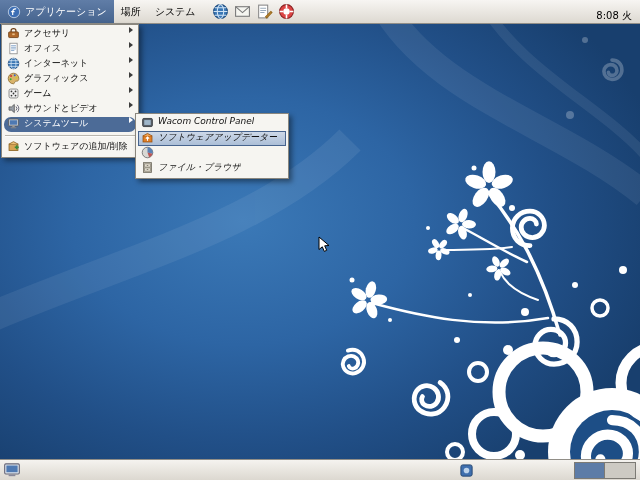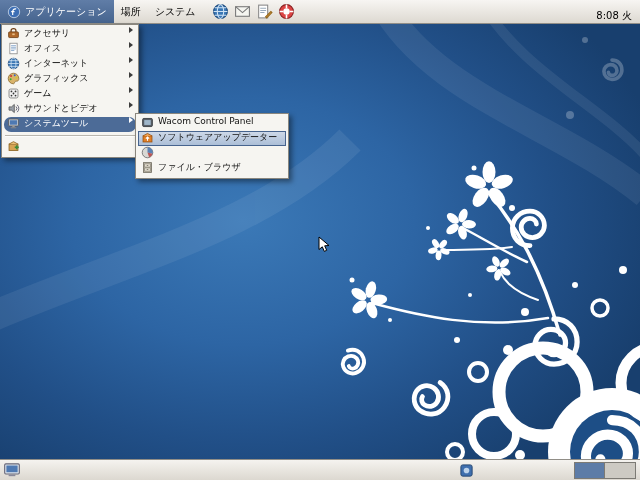--- a/index.html
+++ b/index.html
@@ -48,21 +48,21 @@
   .ws.inactive { background:#cdcac3; }
 
   
   .menu {
     position:absolute; z-index:20; box-sizing:border-box;
     background:#f6f5f1; border:1px solid #89867e;
     box-shadow:3px 3px 5px rgba(0,0,0,.40);
     padding:2px;
   }
   #apps-menu { left:1px; top:24px; width:138px; }
-  #submenu   { left:135px; top:113px; width:154px; }
+  #submenu   { left:135px; top:113px; width:154px;font-style:italic; }
   .menu-item {
     height:15px; display:flex; align-items:flex-start; gap:4px; padding:0 3px;
     font-size:9px; color:#111; white-space:nowrap; cursor:default;
   }
   .mi-icon { width:13px; height:13px; flex:none; display:flex; }
   .mi-icon svg { width:13px; height:13px; }
   .mi-label { overflow:hidden; }
   .mi-arrow {
     margin-left:auto; width:0; height:0; flex:none;
     border-left:4px solid #3c3c3c; border-top:3px solid transparent; border-bottom:3px solid transparent;
@@ -290,20 +290,21 @@
   <div class="menu-sep"></div>
   <div class="menu-item">
     <span class="mi-icon">
         <svg viewBox="0 0 16 16">
           <rect x="2.5" y="5" width="11" height="8" fill="#d6a353" stroke="#8a6222"></rect>
           <path d="M2.5 5 L8 2 L13.5 5" fill="#e8bd73" stroke="#8a6222"></path>
           <rect x="9.5" y="8" width="5" height="2" fill="#3a8a3a"></rect>
           <rect x="11" y="6.5" width="2" height="5" fill="#3a8a3a"></rect>
         </svg>
       </span>
+    <span class="mi-label">ソフトウェアの追加/削除</span>
   </div>
 </div>
 
 <div class="menu" id="submenu">
   <div class="menu-item">
     <span class="mi-icon">
         <svg viewBox="0 0 16 16">
           <rect x="2" y="3" width="12" height="10" rx="1.5" fill="#5a6068" stroke="#2e3338"></rect>
           <rect x="4" y="5" width="8" height="6" fill="#9fb6c9"></rect>
         </svg>

